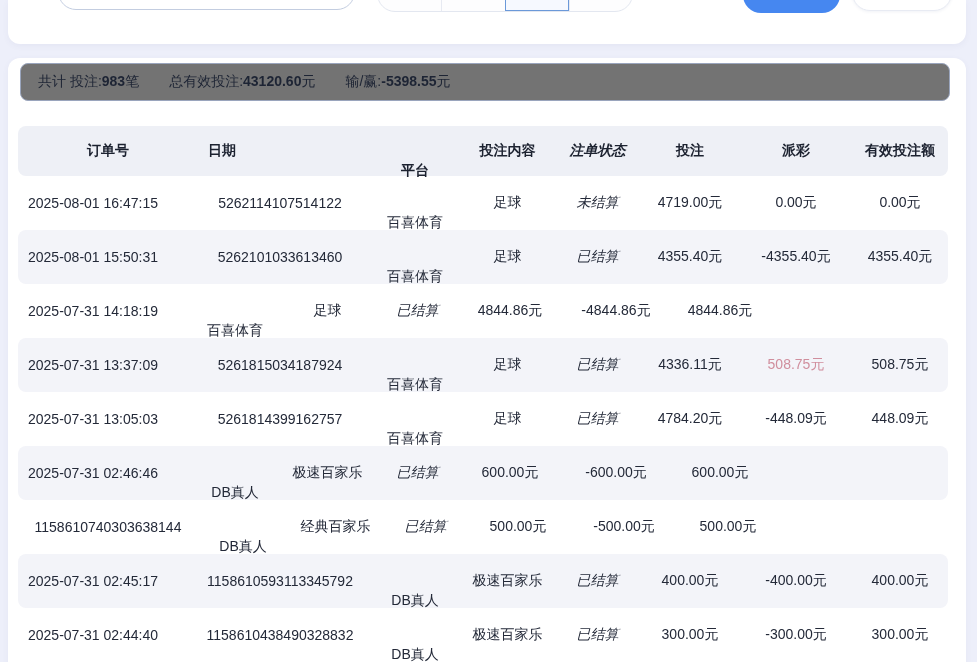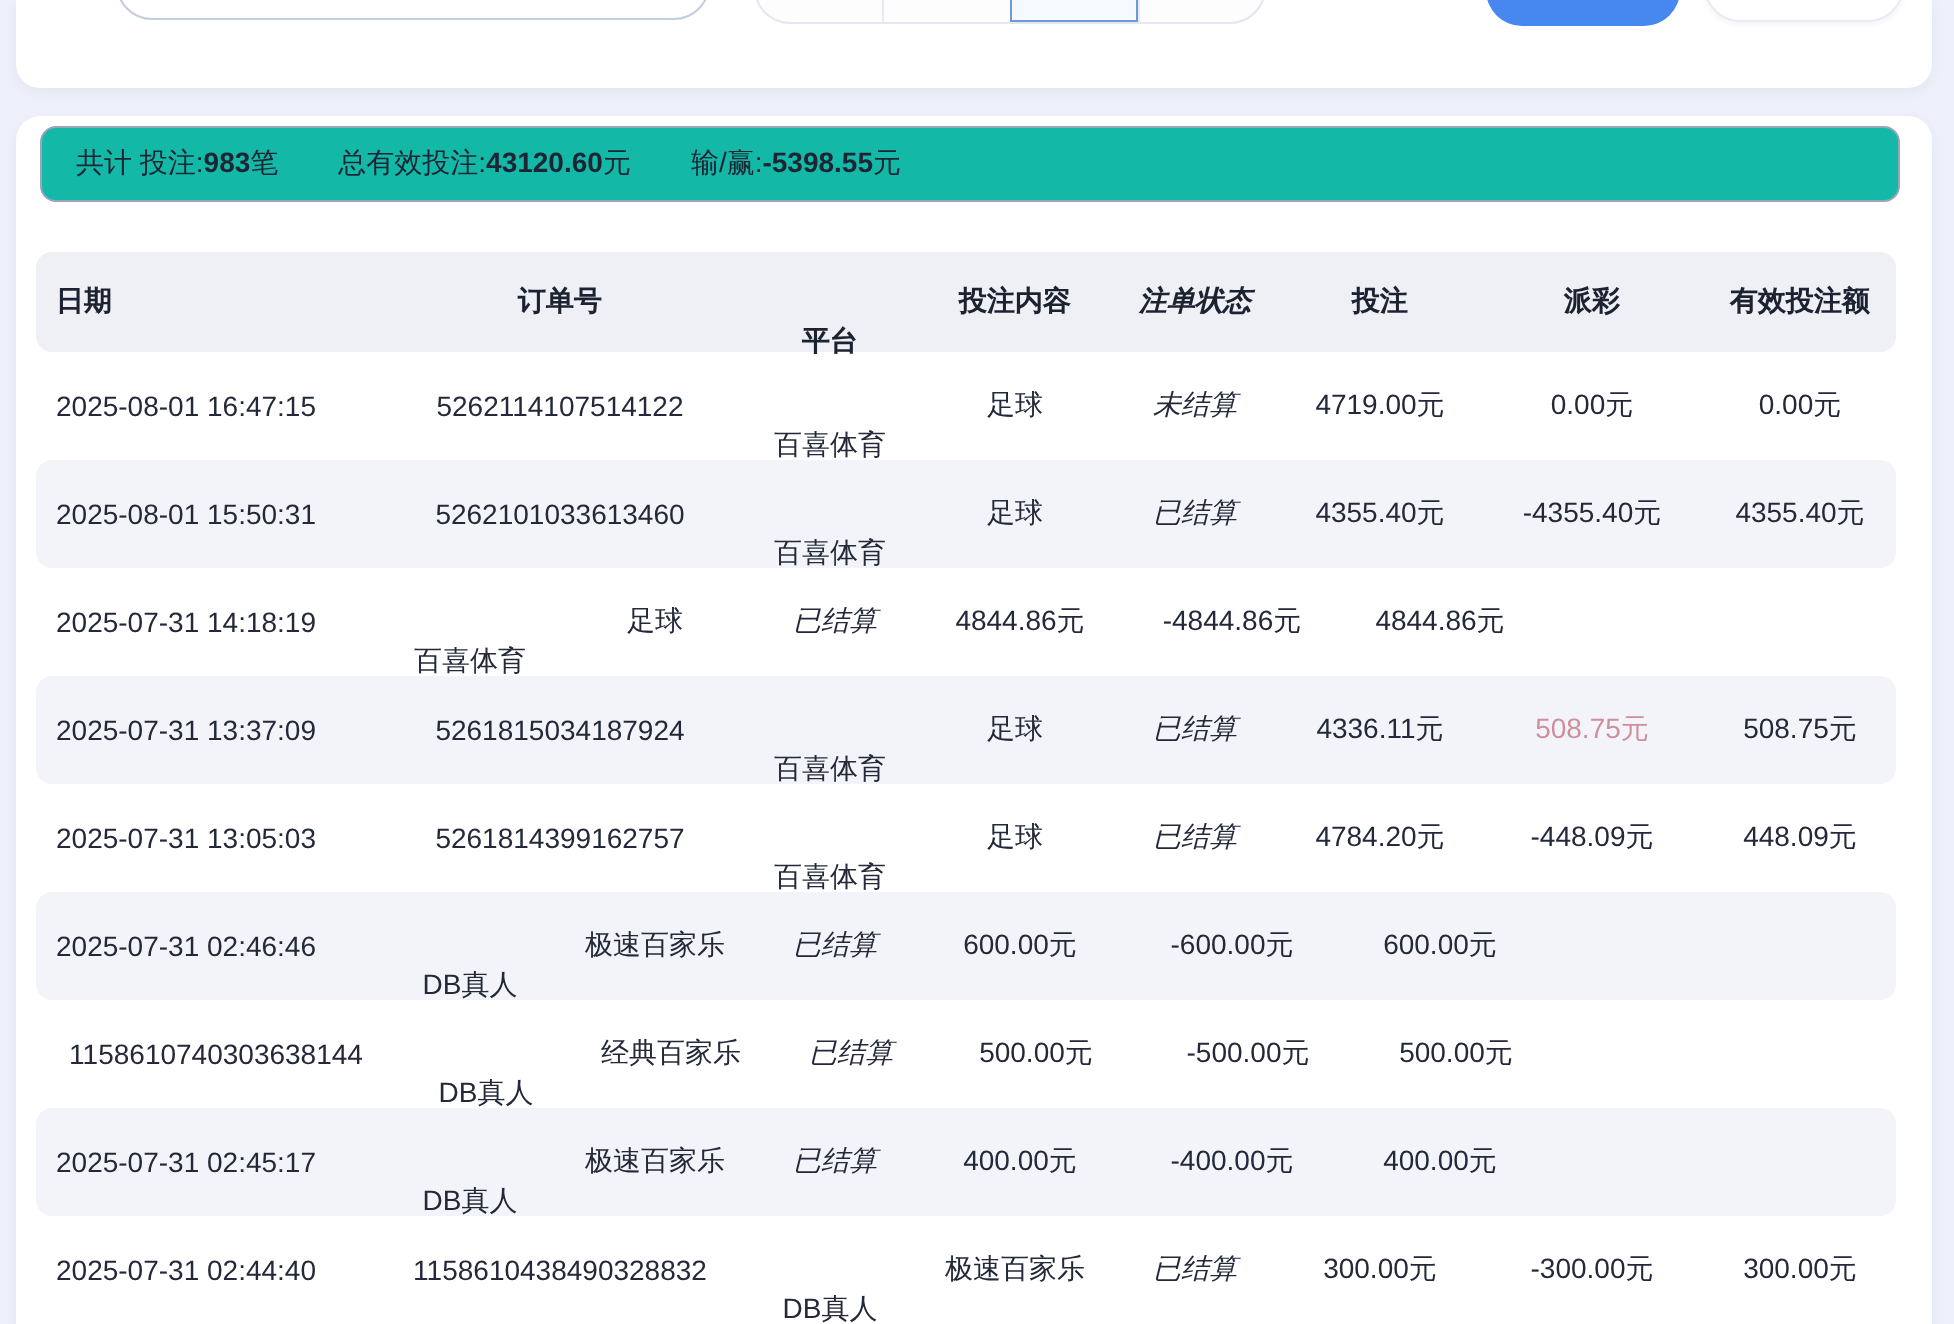--- a/index.html
+++ b/index.html
@@ -65,21 +65,21 @@
   }
   
   .main-card {
     top: 58px; height: 640px;
     border-radius: 12px 12px 0 0;
   }
   .summary-bar {
     position: absolute; left: 12px; top: 5px;
     width: 930px; height: 38px;
     border: 1px solid #9aa5bd; border-radius: 8px;
-    background: #14b8a6;
+    background: #737373;
     display: flex; align-items: center;
     padding-left: 17px; gap: 30px;
     font-size: 14px; color: #1d2434;
   }
   .summary-item b { font-weight: 700; }
   
   .table {
     position: absolute; left: 10px; top: 68px;
     width: 930px;
     font-size: 14px;
@@ -126,22 +126,22 @@
 <div class="card main-card">
 
   <div class="summary-bar">
     <span class="summary-item"><span>共计 投注:</span><b>983</b><span>笔</span></span>
     <span class="summary-item"><span>总有效投注:</span><b>43120.60</b><span>元</span></span>
     <span class="summary-item"><span>输/赢:</span><b>-5398.55</b><span>元</span></span>
   </div>
 
   <div class="table">
     <div class="tr head">
+      <div class="td col-1">订单号</div>
       <div class="td col-0">日期</div>
-      <div class="td col-1">订单号</div>
       <div class="td col-2">平台</div>
       <div class="td col-3">投注内容</div>
       <div class="td col-4">注单状态</div>
       <div class="td col-5">投注</div>
       <div class="td col-6">派彩</div>
       <div class="td col-7">有效投注额</div>
     </div>
     <div id="table-body">
   <div class="tr">
     <div class="td col-0">2025-08-01 16:47:15</div>
@@ -212,20 +212,21 @@
     <div class="td col-2">DB真人</div>
     <div class="td col-3">经典百家乐</div>
     <div class="td col-4">已结算</div>
     <div class="td col-5">500.00元</div>
     <div class="td col-6">-500.00元</div>
     <div class="td col-7">500.00元</div>
   </div>
 
   <div class="tr striped">
     <div class="td col-0">2025-07-31 02:45:17</div>
+    <div class="td col-1">1158610593113345792</div>
     <div class="td col-2">DB真人</div>
     <div class="td col-3">极速百家乐</div>
     <div class="td col-4">已结算</div>
     <div class="td col-5">400.00元</div>
     <div class="td col-6">-400.00元</div>
     <div class="td col-7">400.00元</div>
   </div>
 
   <div class="tr">
     <div class="td col-0">2025-07-31 02:44:40</div>

